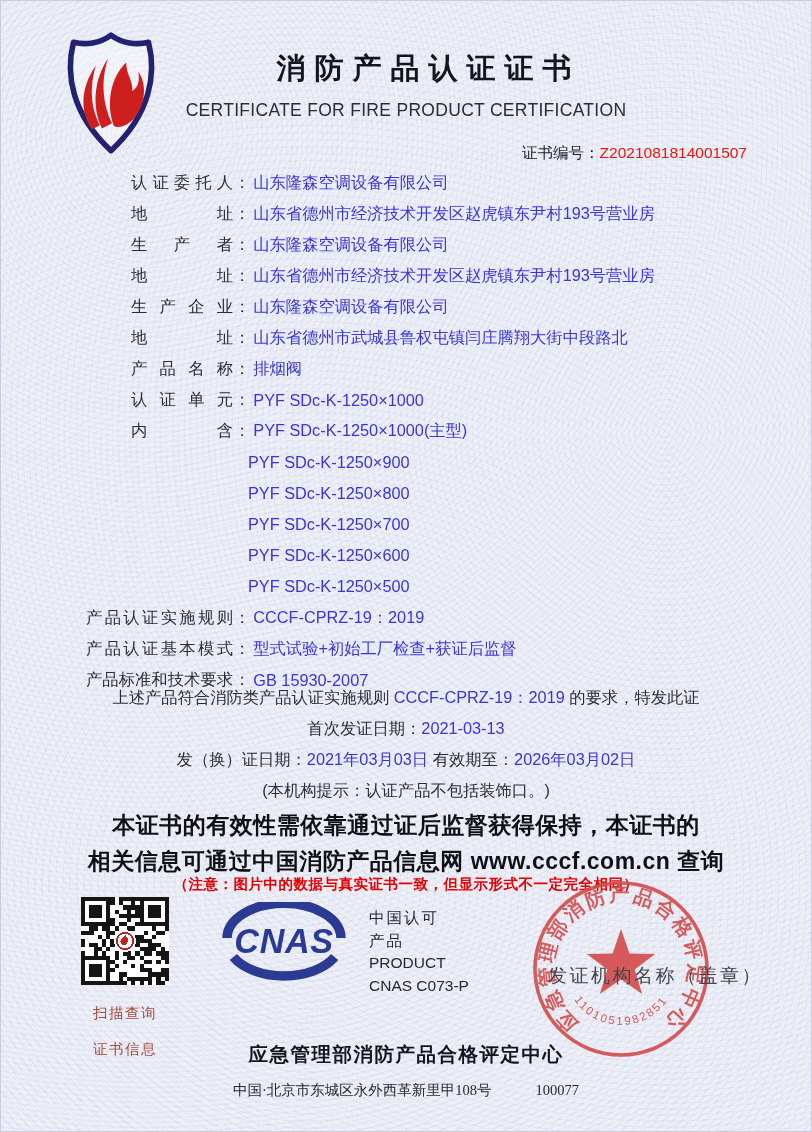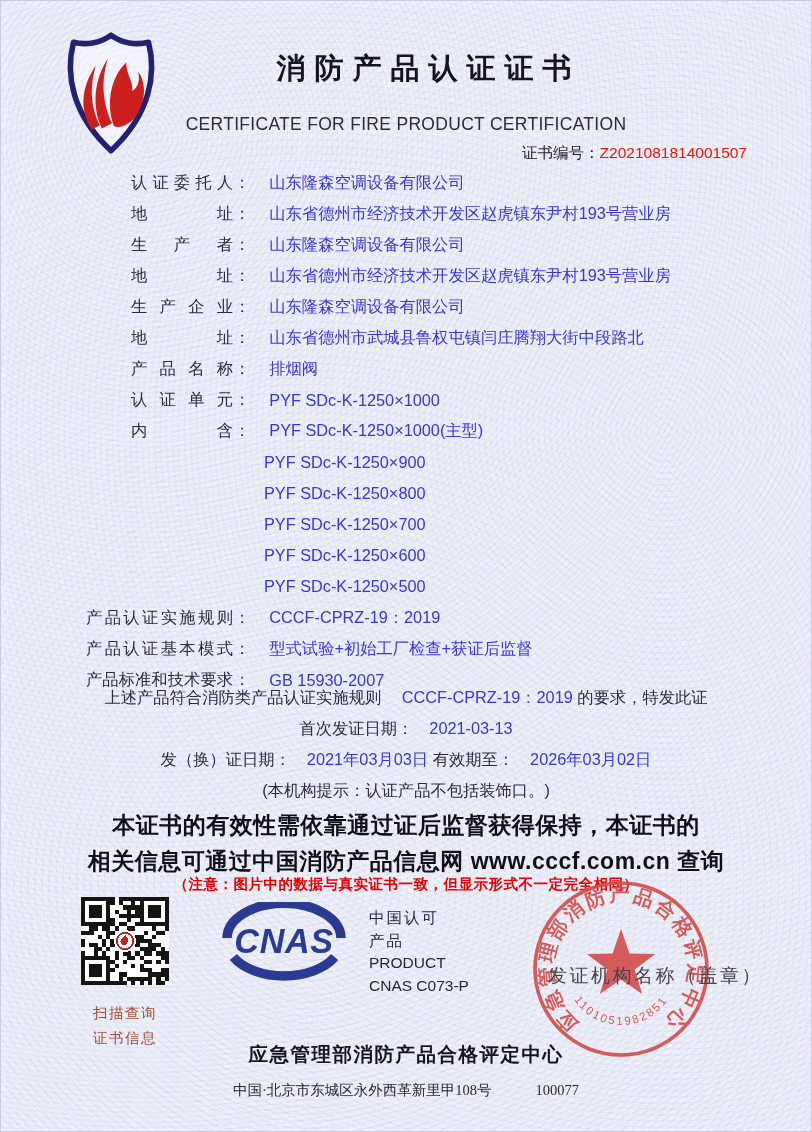--- a/index.html
+++ b/index.html
@@ -14,24 +14,24 @@
       repeating-radial-gradient(circle at 18% 12%, rgba(98,110,172,.055) 0 1.5px, transparent 1.5px 5px),
       repeating-radial-gradient(circle at 82% 38%, rgba(98,110,172,.05) 0 1.5px, transparent 1.5px 6px),
       repeating-radial-gradient(circle at 38% 78%, rgba(98,110,172,.05) 0 1.5px, transparent 1.5px 7px),
       #eef0f8;
     border:1px solid #c9cde0;
     box-sizing:border-box;
   }
   .shield{position:absolute;left:34px;top:26px;width:152px;height:142px;}
   .titles{position:absolute;left:0;right:0;top:48px;text-align:center;}
   .titles h1{margin:0;font-size:29px;font-weight:bold;color:#15151d;letter-spacing:9px;text-indent:9px;padding-left:36px;}
-  .titles .sub{margin-top:25px;font-size:17.5px;color:#2c2c35;letter-spacing:.3px;}
+  .titles .sub{margin-top:11px;font-size:17.5px;color:#2c2c35;letter-spacing:.3px;}
   .certno{position:absolute;top:142px;right:64px;font-size:15.5px;color:#1d1d26;}
   .red{color:#e8150d;}
-  .blue{color:#3a35d6;margin-left:16px;}
+  .blue{color:#3a35d6;}
   .fields{position:absolute;top:166px;left:130px;right:30px;font-size:16.3px;}
   .row{height:31.1px;display:flex;align-items:center;white-space:nowrap;}
   .lab{display:inline-block;width:102px;text-align:justify;text-align-last:justify;color:#2b2b3c;}
   .colon{margin:0 3px 0 1px;color:#2b2b3c;}
   .row.model{margin-left:117px;}
   .row.wide .lab{width:147px;margin-left:-45px;}
   .cline{position:absolute;left:0;right:0;text-align:center;font-size:16.3px;color:#2b2b3c;white-space:nowrap;}
   .statement{position:absolute;top:806px;left:0;right:0;text-align:center;font-weight:bold;
              font-size:23px;color:#101016;line-height:36px;letter-spacing:.5px;}
   .notice{position:absolute;top:874px;left:0;right:0;text-align:center;color:#e60000;
@@ -309,21 +309,21 @@
         <rect x="15" y="1" width="5" height="5" fill="#ffffff"></rect>
         <rect x="16" y="2" width="3" height="3" fill="#151515"></rect>
         <rect x="0" y="14" width="7" height="7" fill="#151515"></rect>
         <rect x="1" y="15" width="5" height="5" fill="#ffffff"></rect>
         <rect x="2" y="16" width="3" height="3" fill="#151515"></rect>
         <circle cx="10.5" cy="10.5" r="2.6" fill="#ffffff"></circle>
         <circle cx="10.5" cy="10.5" r="1.95" fill="none" stroke="#c02525" stroke-width="0.45"></circle>
         <path d="M10.6,9.1 c0.5,0.7 0.9,1.1 0.35,2 c-0.35,0.55 -1.15,0.6 -1.45,0.05 c-0.5,-0.9 0.45,-1.4 1.1,-2.05 z" fill="#c02525"></path>
       </svg>
     <div class="qrcap">扫描查询</div>
-    <div class="qrcap" style="margin-top:6px;">证书信息</div>
+    <div class="qrcap" style="margin-top:17px;">证书信息</div>
   </div>
 
   <svg class="cnaslogo" viewBox="0 0 200 158">
     <path d="M 10,57 A 90,55 0 0 1 190,57" fill="none" stroke="#2b3a92" stroke-width="15"></path>
     <path d="M 20,87 A 90,55 0 0 0 180,87" fill="none" stroke="#2b3a92" stroke-width="15"></path>
     <text x="100" y="80" text-anchor="middle" font-size="54" font-weight="bold" font-style="italic" fill="#2b3a92" letter-spacing="1">CNAS</text>
   </svg>
   <div class="cnastext">
     <div class="cn">中国认可</div>
     <div class="cn">产品</div>

